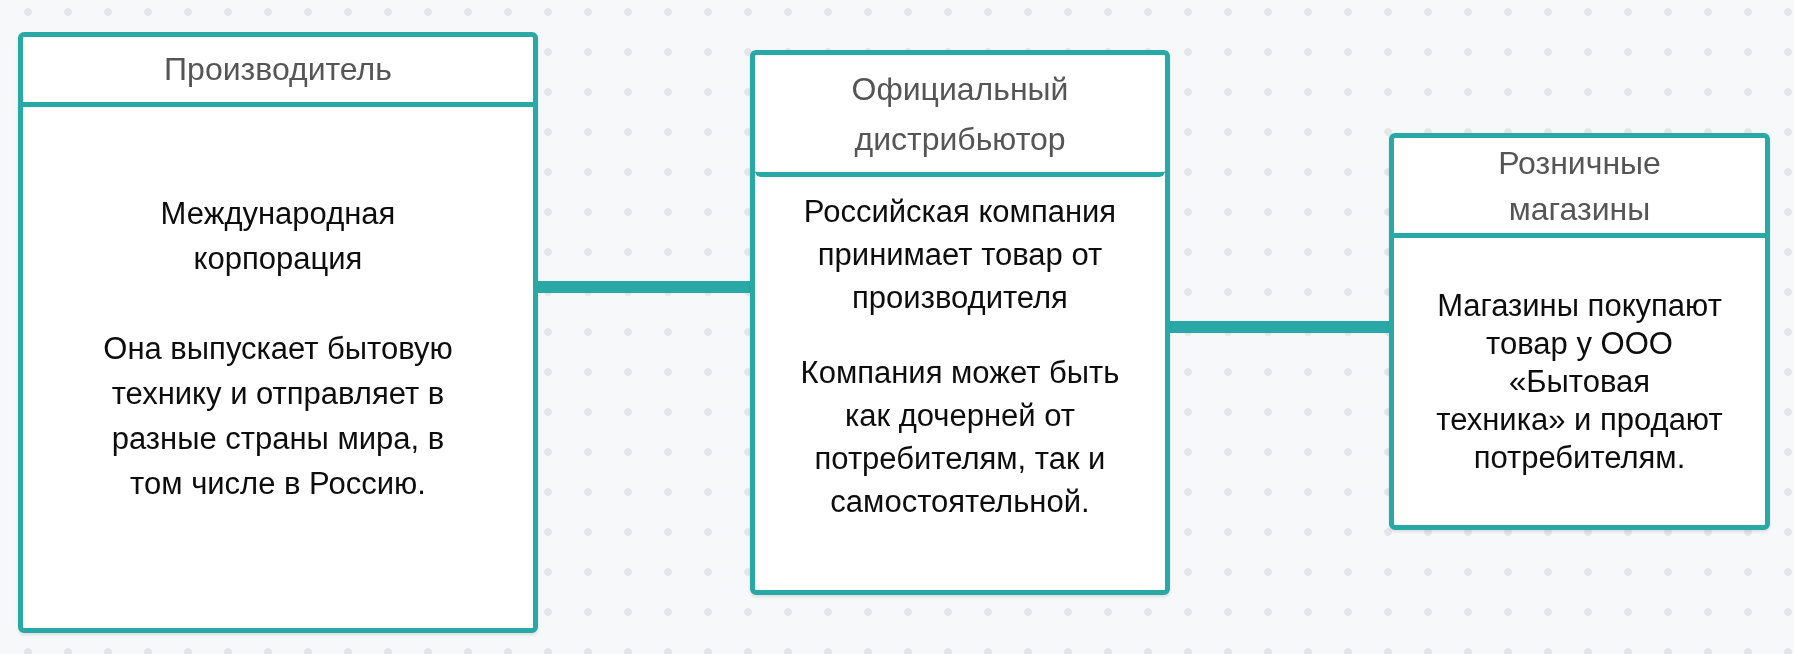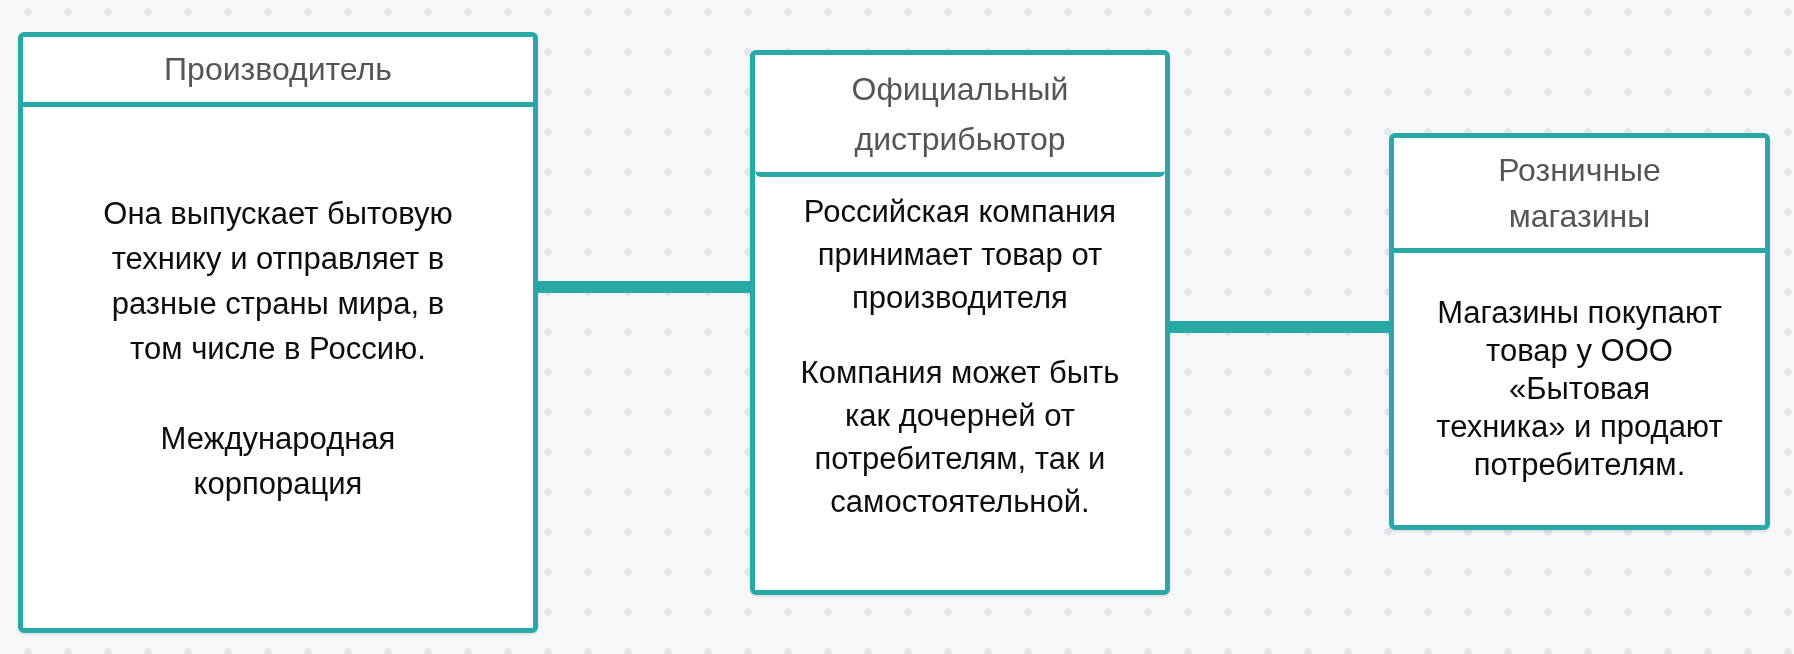--- a/index.html
+++ b/index.html
@@ -63,21 +63,21 @@
   .node-1 .node-body p + p { margin-top: 45px; }
 
   
   .node-2 { left: 750px; top: 50px;  width: 420px; height: 545px; }
   .node-2 .node-header { height: 122px; line-height: 50px; border-radius: 6px; }
   .node-2 .node-body   { font-size: 31px; line-height: 43px; justify-content: flex-start; padding: 13px 10px 0; }
   .node-2 .node-body p + p { margin-top: 32px; }
 
   
   .node-3 { left: 1389px; top: 133px; width: 381px; height: 397px; }
-  .node-3 .node-header { height: 115px; line-height: 46px; }
+  .node-3 .node-header { height: 100px; line-height: 46px; }
   .node-3 .node-body   { font-size: 31px; line-height: 38px; padding: 0 24px; }
 
   .connector {
     position: absolute;
     z-index: 0;
     height: 12px;
     background: var(--accent);
   }
   .connector-1 { left: 524px;  top: 281px; width: 236px; }
   .connector-2 { left: 1162px; top: 321px; width: 236px; }
@@ -87,26 +87,26 @@
 
 <div class="canvas">
 
   <div class="connector connector-1"></div>
 
   <div class="connector connector-2"></div>
 
   <div class="node node-1">
     <div class="node-header">Производитель</div>
     <div class="node-body">
+      <p>Международная
+корпорация</p>
       <p>Она выпускает бытовую
 технику и отправляет в
 разные страны мира, в
 том числе в Россию.</p>
-      <p>Международная
-корпорация</p>
     </div>
   </div>
 
   <div class="node node-2">
     <div class="node-header">Официальный
 дистрибьютор</div>
     <div class="node-body">
       <p>Российская компания
 принимает товар от
 производителя</p>

